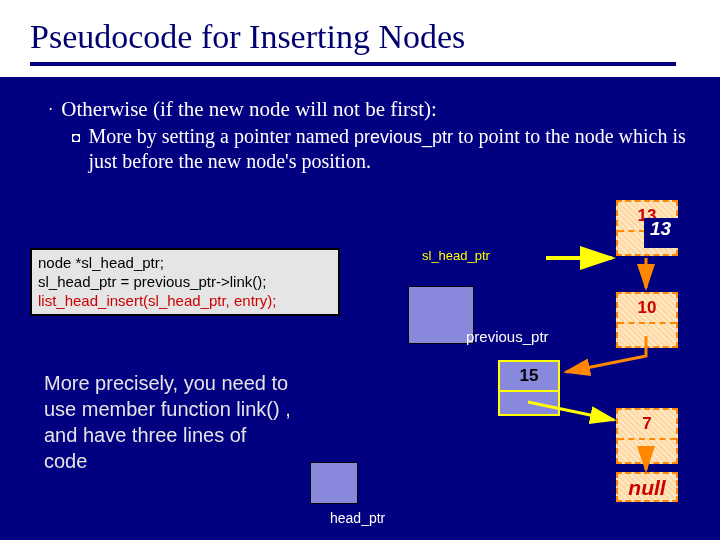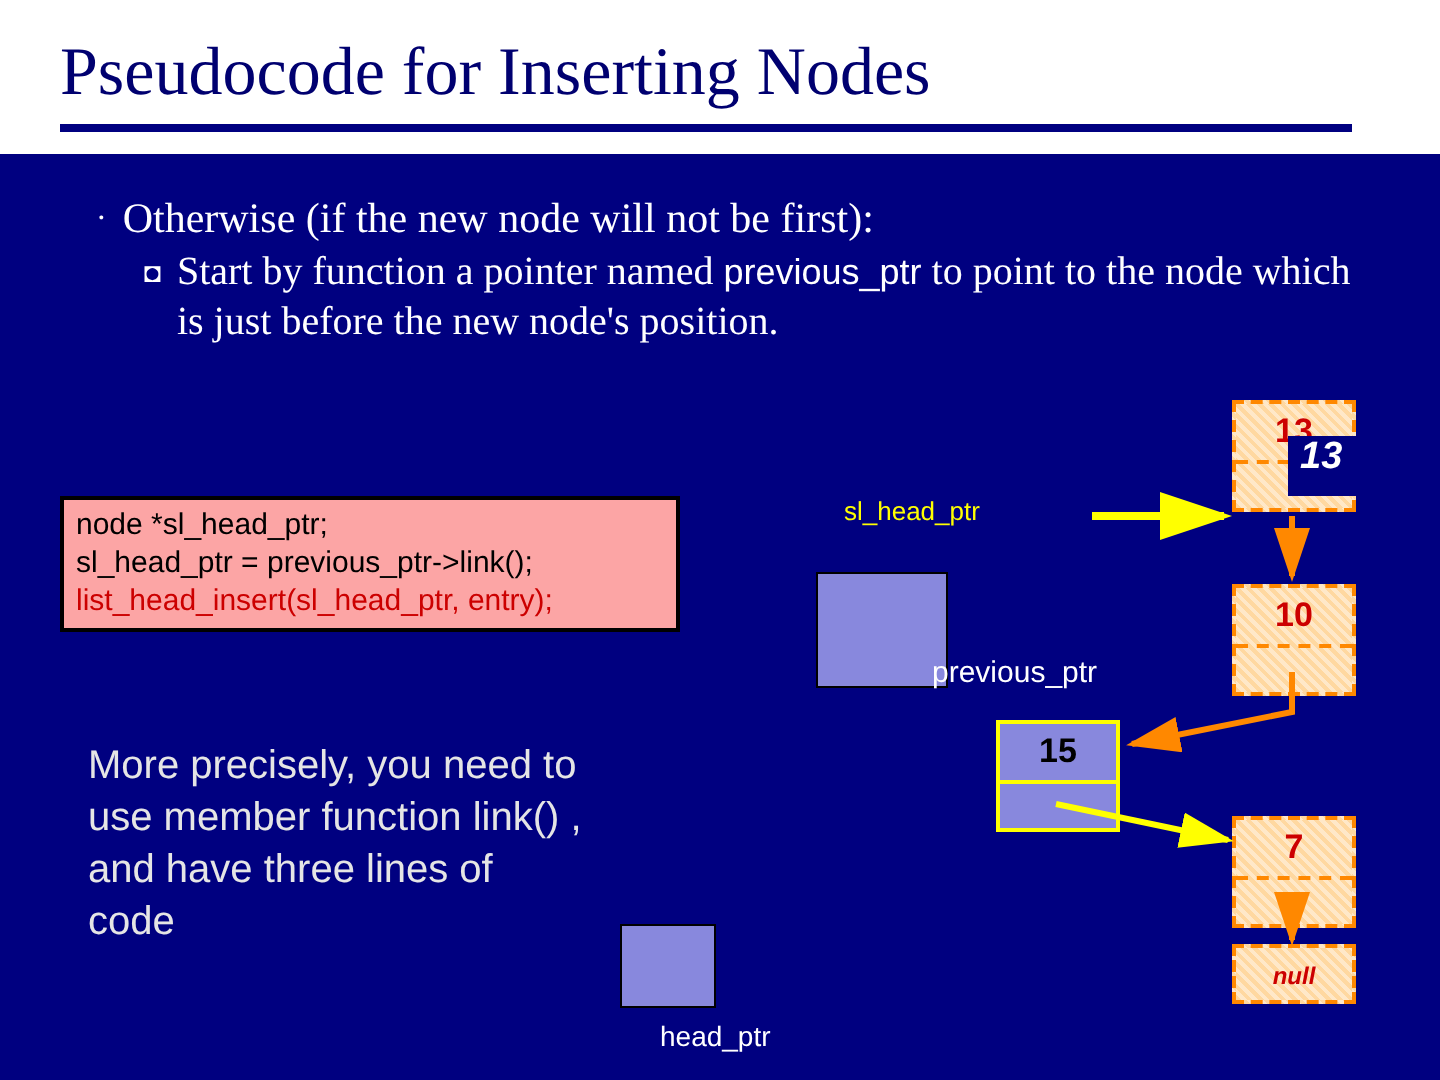--- a/index.html
+++ b/index.html
@@ -45,21 +45,21 @@
     margin-top: 2px;
     line-height: 1.25;
   }
   .sub-row .b { margin-right: 8px; font-size: 14px; padding-top:5px;}
   .mono { font-family: Arial, sans-serif; font-size: 18px; }
   .codebox {
     position: absolute;
     left: 30px;
     top: 248px;
     width: 310px;
-    background: #fca5a5;
+    background: #e5e5e5;
     border: 2px solid #000;
     padding: 4px 6px;
     font-family: Arial, sans-serif;
     font-size: 15px;
     color: #000;
     line-height: 1.25;
   }
   .codebox .red { color: #cc0000; }
   .note {
     position: absolute;
@@ -124,21 +124,21 @@
   .node10 { left: 616px; top: 292px; width: 62px; height: 56px; padding-left: 44px; }
   .node10 .val { position:absolute; left:0; top:0; width:100%; height:28px; text-align:center; color:#cc0000; font-family:Arial; font-weight:bold; font-size:17px; line-height:28px;}
   .node10 .ptr { position:absolute; left:0; top:28px; width:100%; height:26px; border-top:2px dashed #ff8800;}
   .node15 { left: 498px; top: 360px; width: 62px; height: 56px; border:2px solid #ffff00; background:#8888dd;padding-left:10px;}
   .node15 .val { position:absolute; left:0; top:0; width:100%; height:28px; text-align:center; color:#000; font-family:Arial; font-weight:bold; font-size:17px; line-height:28px;}
   .node15 .ptr { position:absolute; left:0; top:28px; width:100%; height:26px; border-top:2px solid #ffff00;}
   .node7 { left: 616px; top: 408px; width: 62px; height: 56px; }
   .node7 .val { position:absolute; left:0; top:0; width:100%; height:28px; text-align:center; color:#cc0000; font-family:Arial; font-weight:bold; font-size:17px; line-height:28px;}
   .node7 .ptr { position:absolute; left:0; top:28px; width:100%; height:26px; border-top:2px dashed #ff8800;}
   .node-null { left: 616px; top: 472px; width: 62px; height: 30px; }
-  .node-null .val { position:absolute; left:0; top:0; width:100%; height:100%; text-align:center; color:#cc0000; font-family:Arial; font-weight:bold; font-style:italic; font-size:12px; line-height:28px;}
+  .node-null .val { position:absolute; left:0; top:0; width:100%; height:100%; text-align:center; color:#cc0000; font-family:Arial; font-weight:bold; font-style:italic; font-size:21px; line-height:28px;}
   svg.arrows { position:absolute; left:0; top:0; width:720px; height:540px; pointer-events:none; }
   .box13-wrap{
     position:absolute; left:644px; top:218px; width:38px; height:30px;
     background:#000080; z-index:5;
     color:#fff; font-family:Arial; font-weight:bold; font-style:italic;
     font-size:19px; text-align:left; padding-left:6px; line-height:22px;
   }
 </style>
 </head>
 <body>
@@ -150,21 +150,21 @@
 <div class="hr-gap"></div>
 
 <div class="content">
   <div class="bullet-row">
     <span class="b">·</span>
     <span>Otherwise (if the new node will not be first):</span>
   </div>
   <div class="sub-row">
     <span class="b">◘</span>
     <span>
-      <span>Start by function a pointer named </span><span class="mono">previous_ptr</span><span> to point to the node which is just before the new node's position.</span>
+      <span>More by setting a pointer named </span><span class="mono">previous_ptr</span><span> to point to the node which is just before the new node's position.</span>
     </span>
   </div>
 </div>
 
 <div class="box13-wrap">13</div>
 
 <div class="codebox">
   <div>node *sl_head_ptr;</div>
   <div>sl_head_ptr = previous_ptr-&gt;link();</div>
   <div class="red">list_head_insert(sl_head_ptr, entry);</div>

